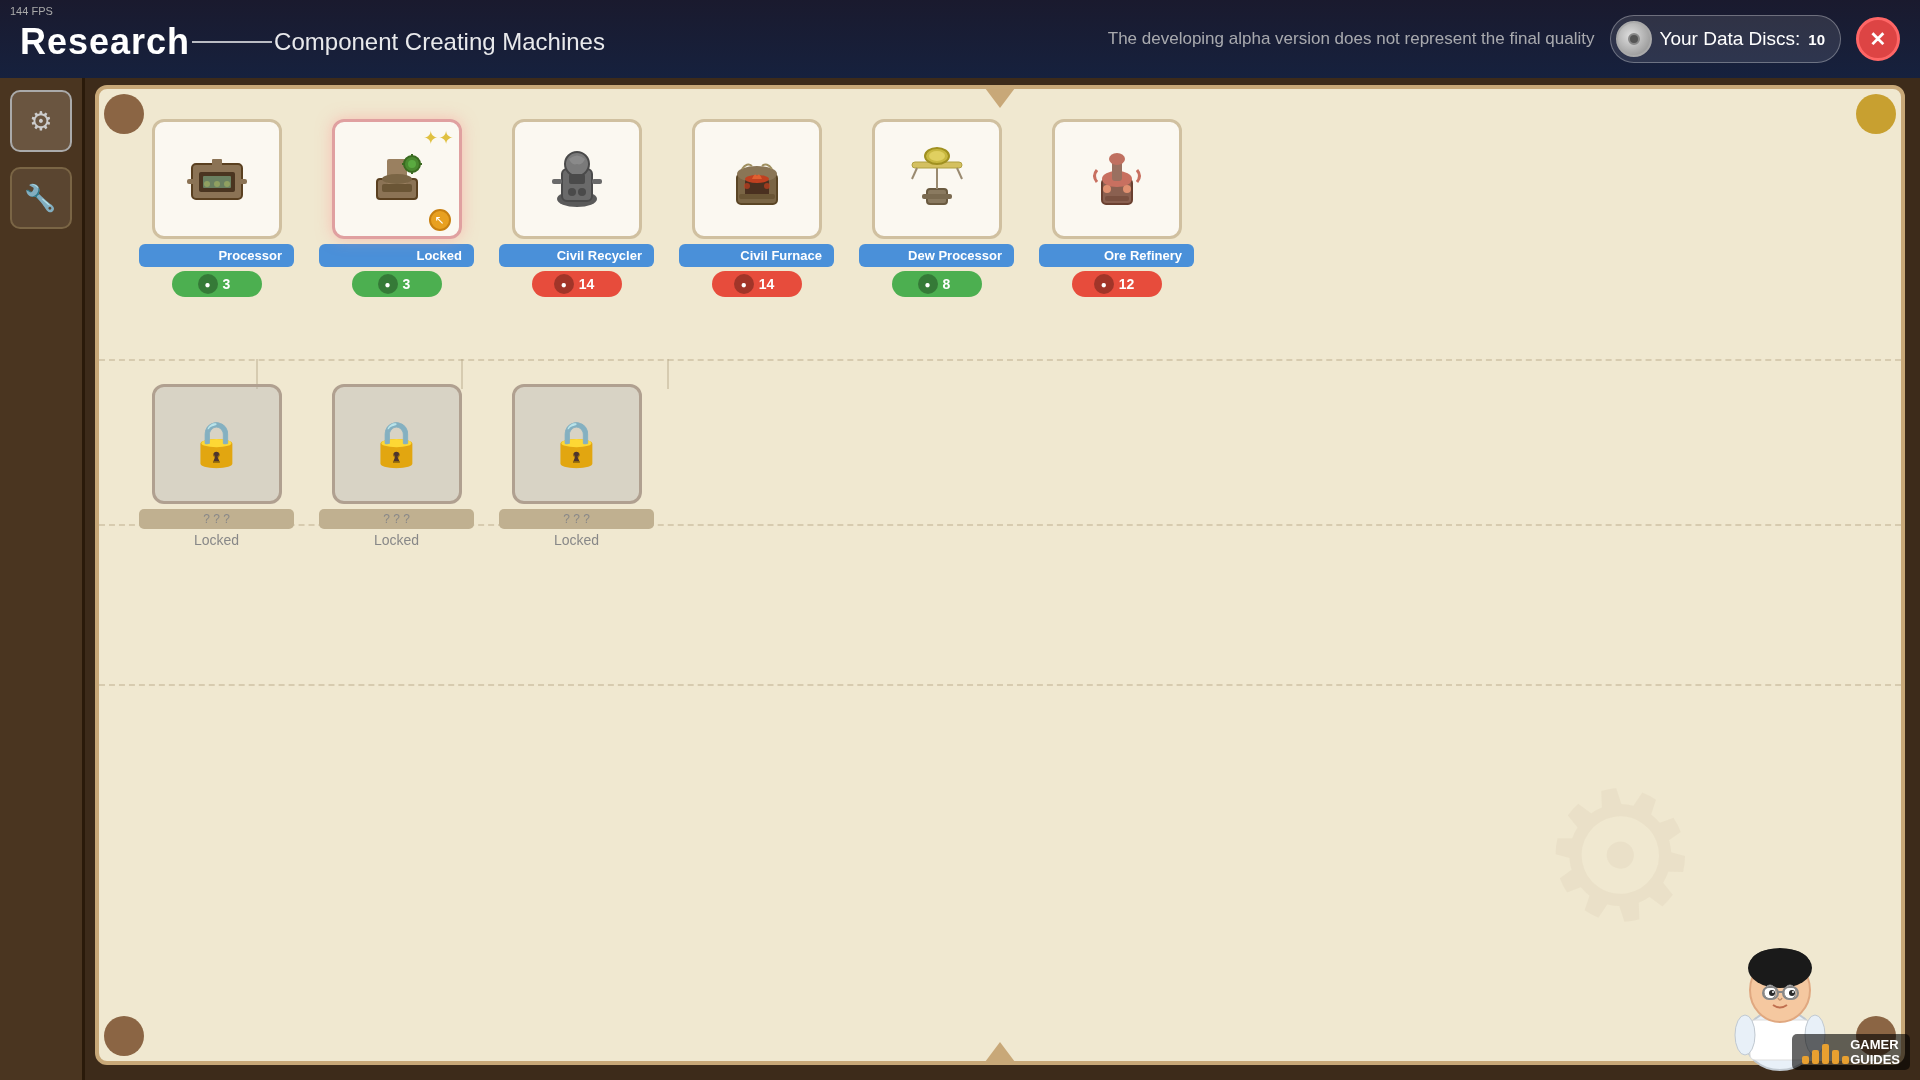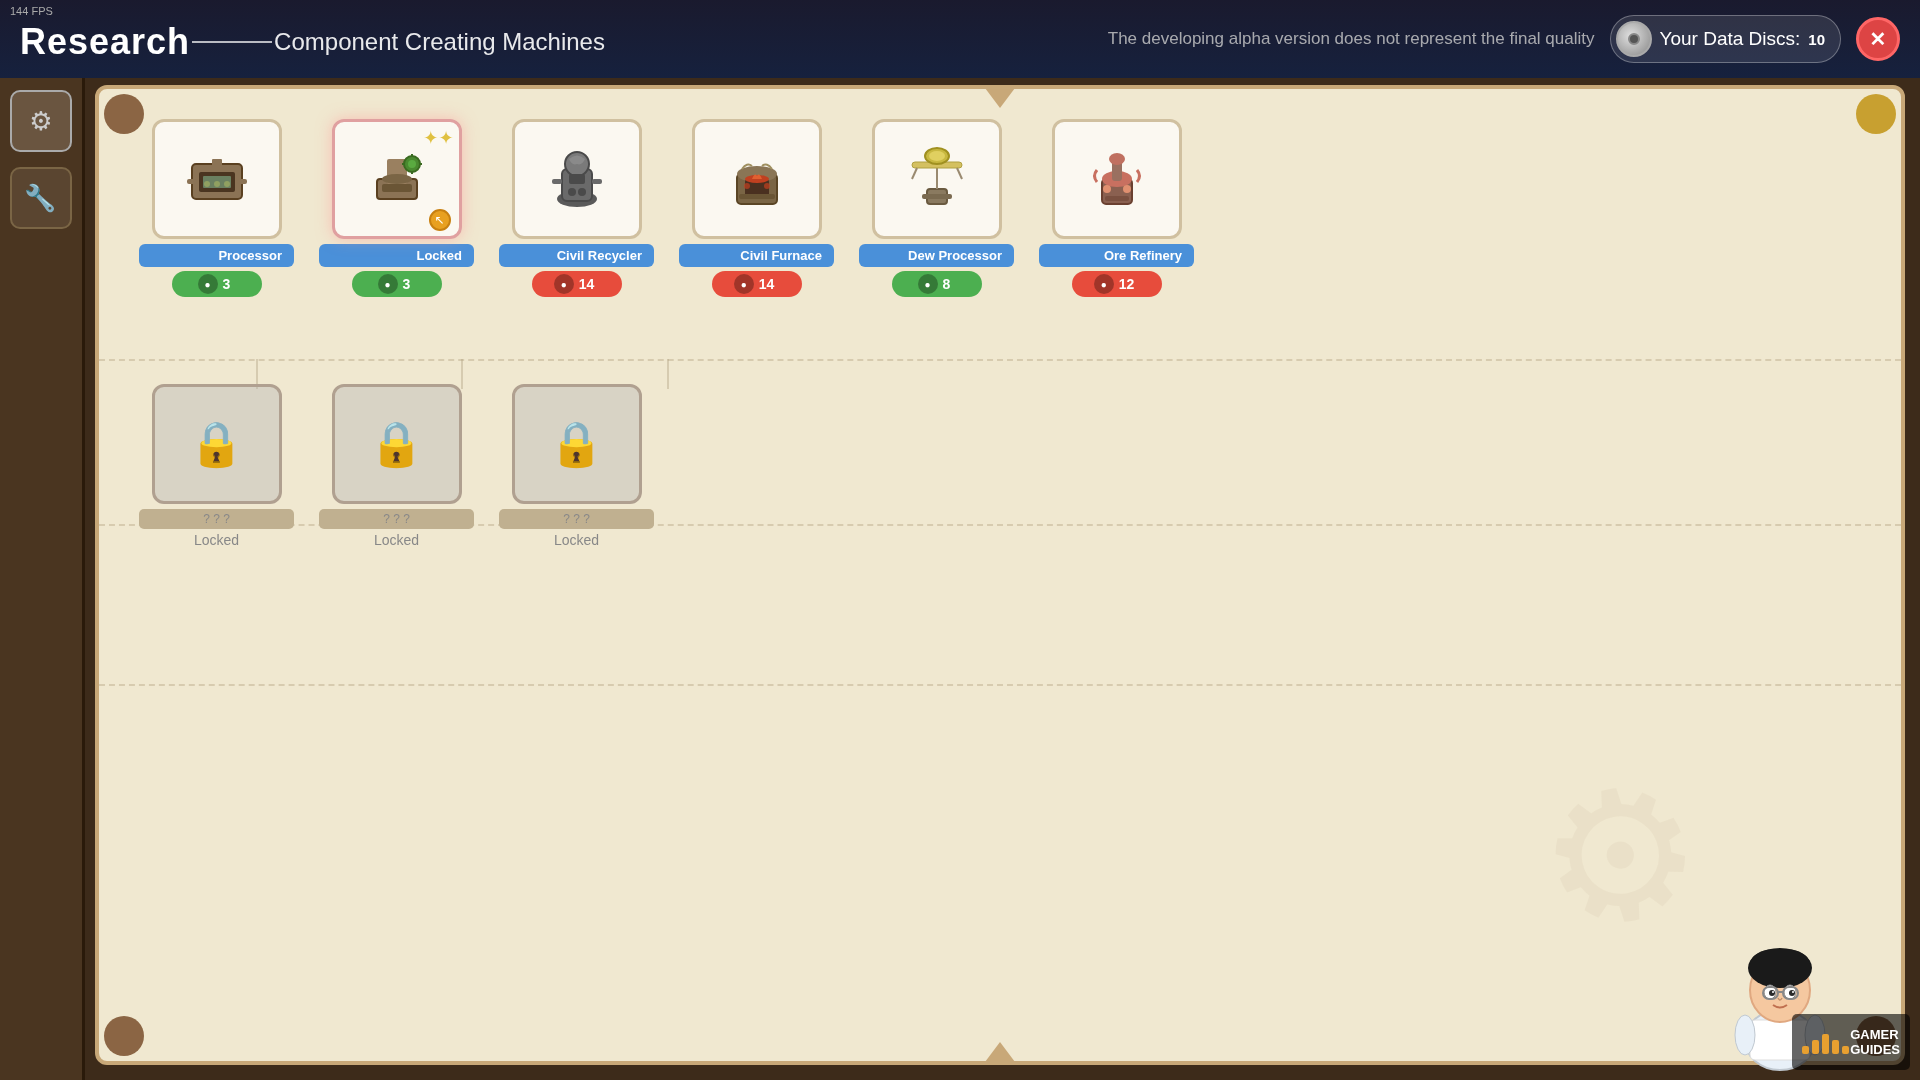--- a/index.html
+++ b/index.html
@@ -372,21 +372,21 @@
 
     
     #gamer-guides {
       position: absolute;
       bottom: 10px;
       right: 10px;
       display: flex;
       align-items: center;
       gap: 1px;
       background: rgba(0,0,0,0.6);
-      padding: 13px 10px;
+      padding: 3px 10px;
       border-radius: 5px;
       z-index: 200;
     }
 
     #gg-bars {
       display: flex;
       align-items: flex-end;
       gap: 3px;
       height: 24px;
     }

